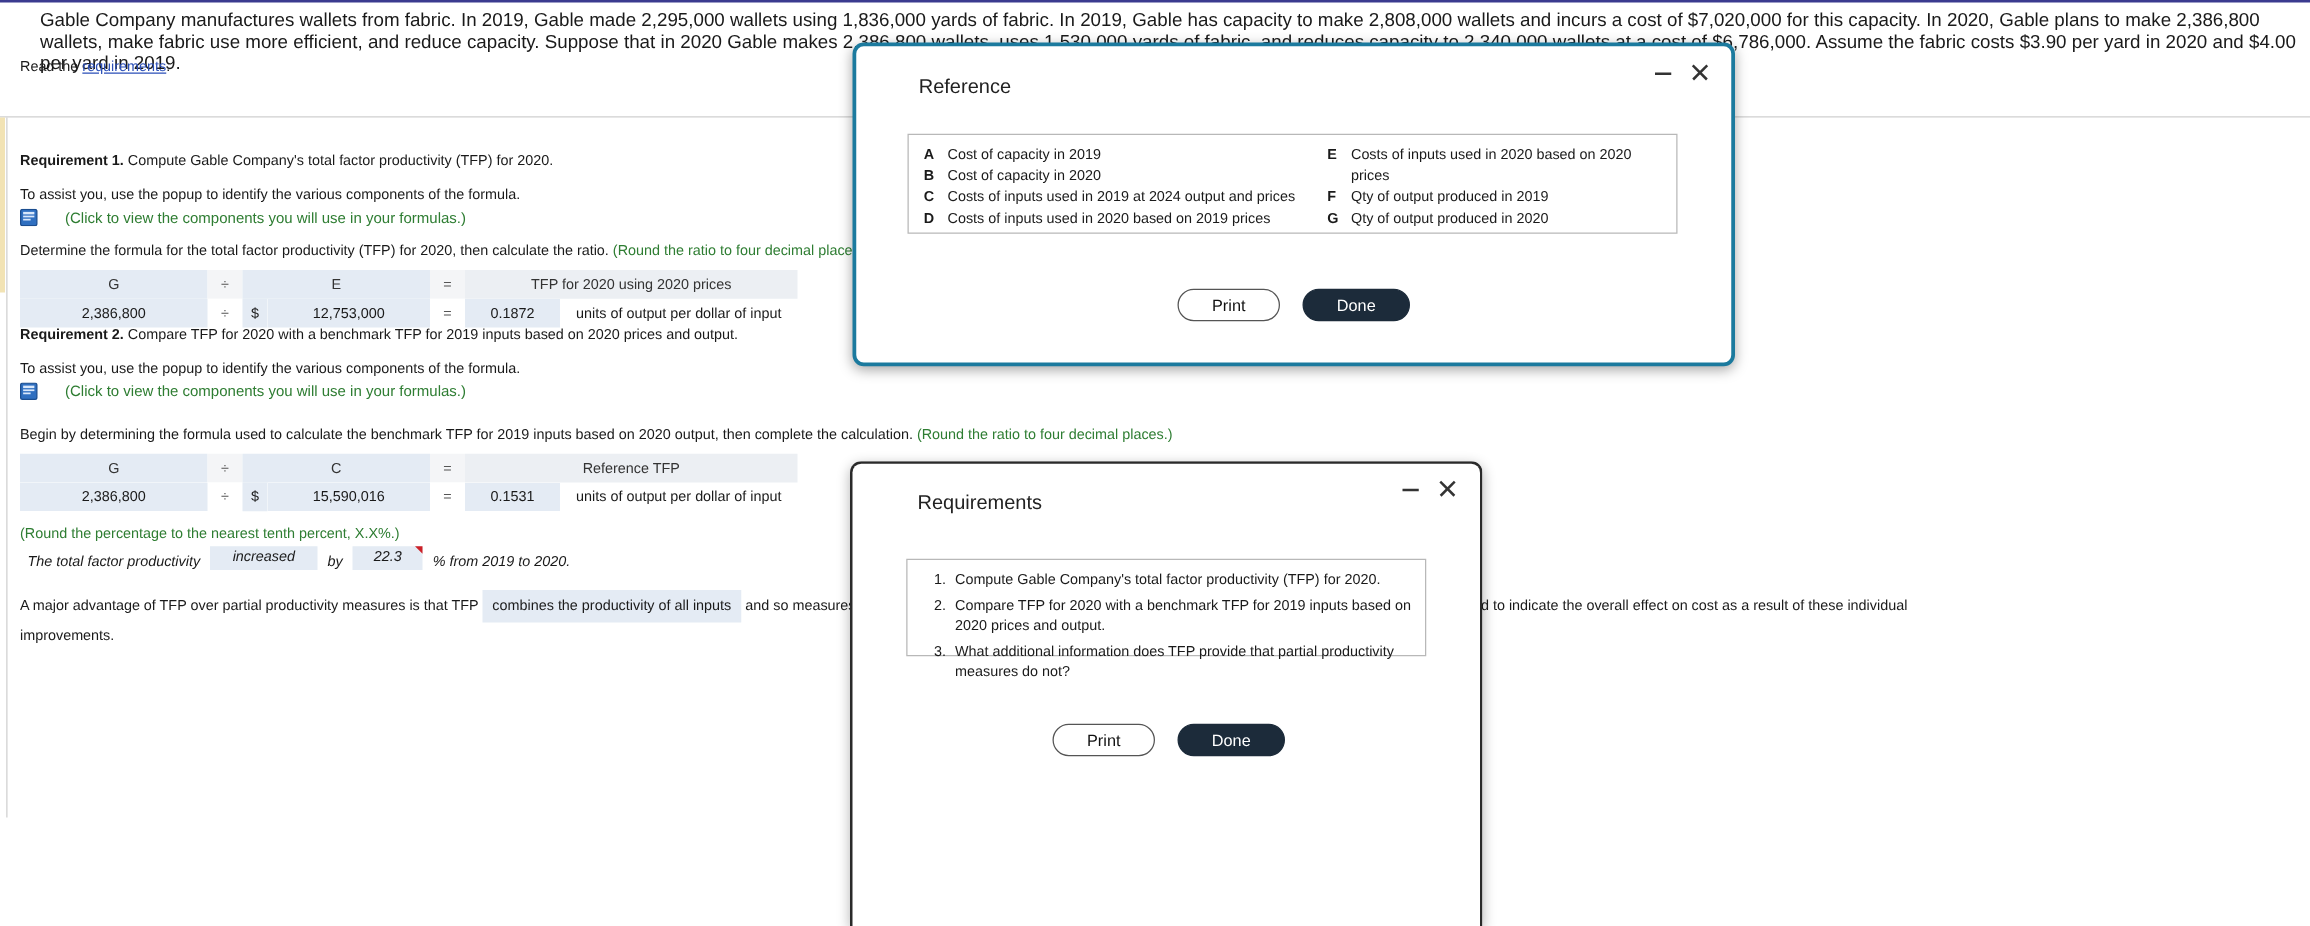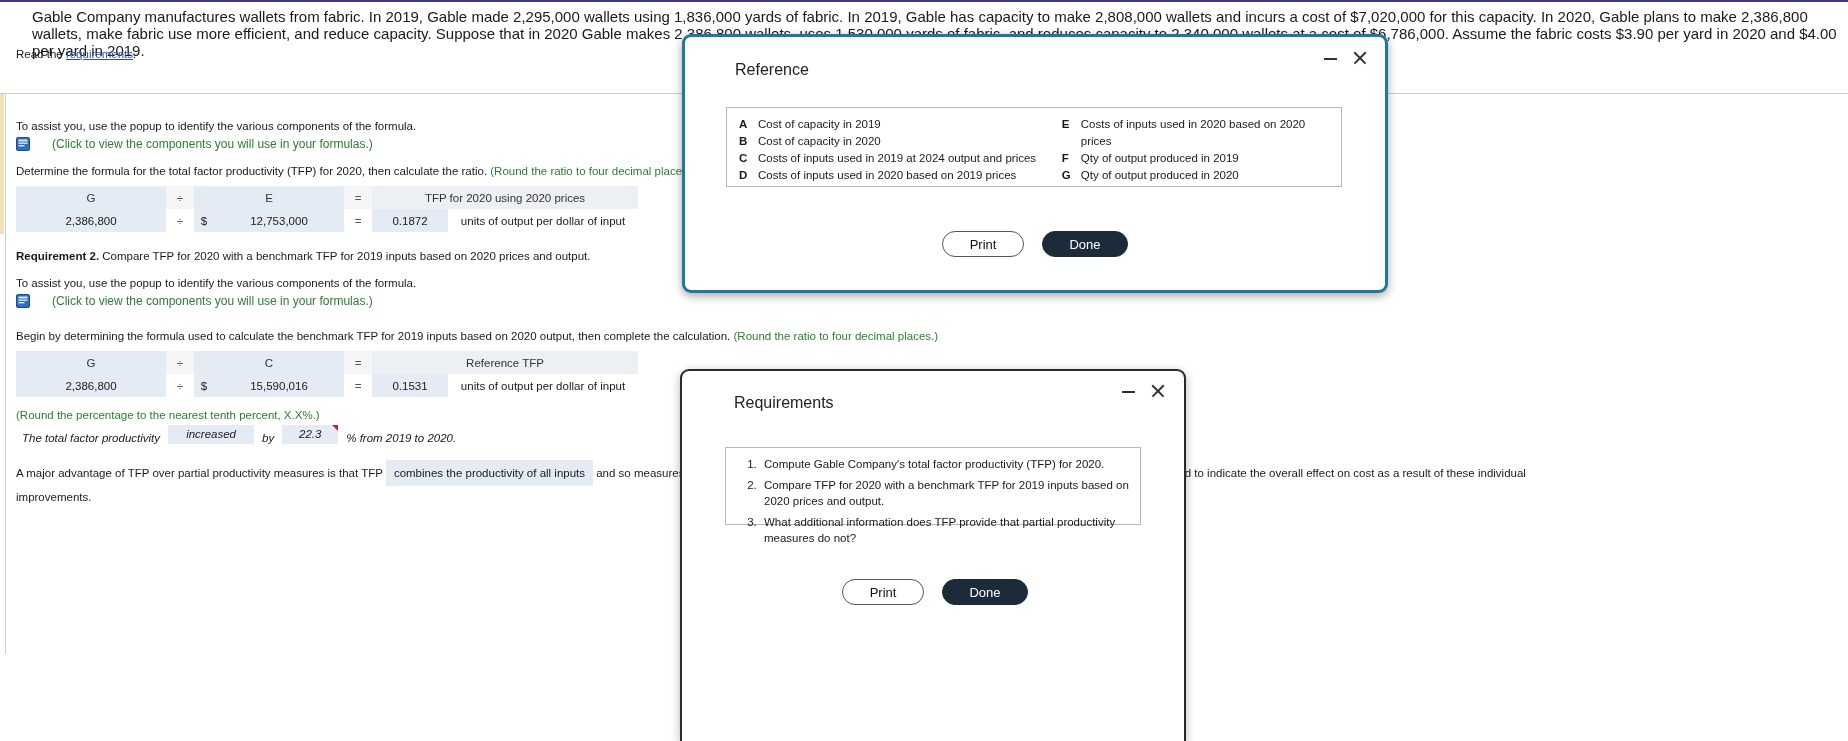--- a/index.html
+++ b/index.html
@@ -103,20 +103,23 @@
 <div class="readline">
   <span>Read the </span><a class="link">requirements</a><span>.</span>
 </div>
 
 <div class="hr-main"></div>
 <div class="leftbar"></div>
 <div class="leftrule"></div>
 
 <div class="content">
 
+  <p class="req-title" style="margin-top:18px;">
+    <b>Requirement 1.</b><span> Compute Gable Company's total factor productivity (TFP) for 2020.</span>
+  </p>
 
   <p class="para" style="margin-top:15px;">To assist you, use the popup to identify the various components of the formula.</p>
 
   <div class="hintrow" style="margin-top:5px;">
     <span class="bookicon">
       <svg width="15" height="14" viewBox="0 0 15 14">
         <rect x="0.5" y="0.5" width="13" height="13" rx="1.5" fill="#2f6fc0" stroke="#1b4d8f"></rect>
         <rect x="2.5" y="2.5" width="9" height="2" fill="#d9e8fb"></rect>
         <rect x="2.5" y="5.5" width="9" height="1.4" fill="#d9e8fb"></rect>
         <rect x="2.5" y="8" width="6" height="1.4" fill="#d9e8fb"></rect>
@@ -143,21 +146,21 @@
       <td class="opcell" style="background:#ffffff;">÷</td>
       <td class="dollar">$</td>
       <td class="valcell" style="width:130px;">12,753,000</td>
       <td class="opcell" style="background:#ffffff;">=</td>
       <td class="valcell" style="width:76px;">0.1872</td>
       <td class="plaincell" style="width:190px;">units of output per dollar of input</td>
     </tr>
   </tbody>
     </table>
 
-  <p class="req-title" style="margin-top:18px;">
+  <p class="req-title" style="margin-top:0;">
     <b>Requirement 2.</b><span> Compare TFP for 2020 with a benchmark TFP for 2019 inputs based on 2020 prices and output.</span>
   </p>
 
   <p class="para" style="margin-top:15px;">To assist you, use the popup to identify the various components of the formula.</p>
 
   <div class="hintrow" style="margin-top:5px;">
     <span class="bookicon">
       <svg width="15" height="14" viewBox="0 0 15 14">
         <rect x="0.5" y="0.5" width="13" height="13" rx="1.5" fill="#2f6fc0" stroke="#1b4d8f"></rect>
         <rect x="2.5" y="2.5" width="9" height="2" fill="#d9e8fb"></rect>

